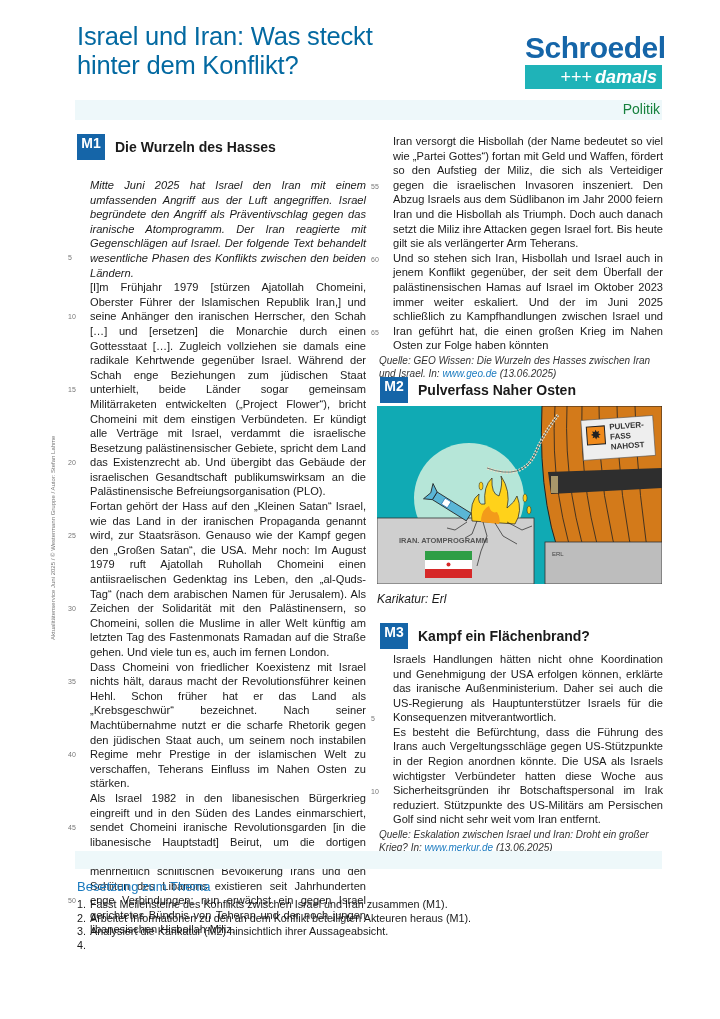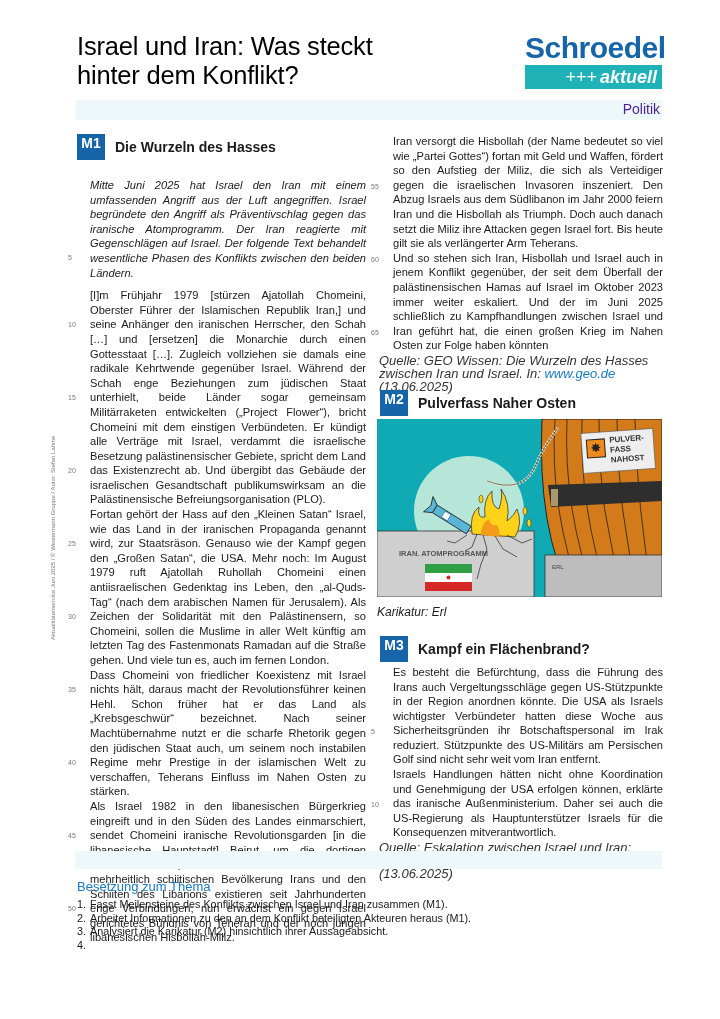--- a/index.html
+++ b/index.html
@@ -1,53 +1,53 @@
 <!DOCTYPE html>
 <html><head>
 <meta charset="utf-8">
 <style>
   * { box-sizing: border-box; margin: 0; padding: 0; }
   html, body { width: 720px; height: 1019px; background: #ffffff; overflow: hidden; }
   body { position: relative; font-family: "Liberation Sans", sans-serif; color: #1a1a1a; }
 
   .page-title {
-    position: absolute; left: 77px; top: 32px; width: 400px;
+    position: absolute; left: 77px; top: 22px; width: 400px;
     font-family: "Liberation Sans", sans-serif; font-size: 25.5px; line-height: 29px;
-    color: #000000; letter-spacing: -0.2px;
+    color: #0369a1; letter-spacing: -0.2px;
   }
   .logo { position: absolute; left: 525px; top: 22px; width: 137px; }
   .logo-name { font-size: 30px; line-height: 30px; color: #1565a8; font-weight: bold; letter-spacing: -0.5px; text-align: right; margin-top: 11px; }
   .logo-bar { background: #1fb3b8; color: #fff; height: 24px; margin-top: 2px; font-size: 18px; line-height: 24px; text-align: right; padding-right: 5px; font-style: italic; font-weight: bold; }
   .logo-bar .plus { font-style: normal; font-weight: normal; margin-right: 3px; }
 
   .band { position: absolute; left: 75px; width: 587px; background: #eef8fa; }
   .band-top { top: 100px; height: 20px; }
-  .band-top .subject { position: absolute; right: 2px; top: 1px; font-size: 14px; color: #4c1d95; }
+  .band-top .subject { position: absolute; right: 2px; top: 1px; font-size: 14px; color: #15803d; }
   .band-bottom { top: 851px; height: 18px; }
 
   .side-note {
     position: absolute; left: 50px; top: 640px; transform-origin: left top; transform: rotate(-90deg);
     font-size: 6px; color: #777; white-space: nowrap;
   }
 
   .col { position: absolute; }
   .col-left { left: 90px; top: 137px; width: 276px; }
   .col-right { left: 393px; top: 134px; width: 270px; }
 
   .m-head { display: flex; align-items: center; height: 20px; margin-left: -13px; }
   .m-badge { background: #1565a8; color: #fff; font-weight: bold; font-size: 14px; width: 28px; height: 26px; line-height: 19px; text-align: center; }
   .m-title { font-weight: bold; font-size: 14px; margin-left: 10px; color: #1a1a1a; }
 
   .txt { font-size: 11.1px; line-height: 14.6px; text-align: justify; position: relative; hyphens: none; }
   .txt p { margin: 0; }
   .intro { font-style: italic; margin-top: 21px; }
-  .body1 { margin-top: 8px; }
+  .body1 { }
   .lnum { position: absolute; font-size: 7px; color: #777; left: -22px; width: 14px; text-align: left; font-style: normal; }
 
-  .source { font-size: 13px; line-height: 13px; font-style: italic; color: #333; margin-left: -14px; margin-top: 1px; }
+  .source { font-size: 10px; line-height: 13px; font-style: italic; color: #333; margin-left: -14px; margin-top: 1px; }
   .source .link { color: #1a7abf; }
 
   .cartoon { margin-left: -16px; margin-top: 6px; width: 285px; height: 178px; display: block; }
   .caption { font-size: 12px; font-style: italic; margin-left: -16px; margin-top: 8px; }
 
   .tasks { position: absolute; left: 77px; top: 879px; width: 590px; }
   .tasks-title { font-size: 13px; color: #1a7abf; margin-bottom: 4px; }
   .tasks ol { list-style: none; }
   .tasks li { font-size: 10.8px; line-height: 13.6px; display: flex; }
   .tasks li .n { width: 13px; flex: none; }
@@ -56,21 +56,21 @@
 <body>
 
 <div class="page-title">
   <div>Israel und Iran: Was steckt</div>
   <div>hinter dem Konflikt?</div>
 </div>
 
 <div class="logo">
   <div class="logo-name">Schroedel</div>
   <div class="logo-bar">
-    <span class="plus">+++</span><span>aktuell</span>
+    <span class="plus">+++</span><span>damals</span>
   </div>
 </div>
 
 <div class="band band-top">
   <span class="subject">Politik</span>
 </div>
 
 <div class="side-note">Aktualitätenservice Juni 2025 / © Westermann Gruppe / Autor: Stefan Lahme</div>
 
 <div class="col col-left">
@@ -181,22 +181,22 @@
   </svg>
   <div class="caption">Karikatur: Erl</div>
 
   <div class="m-head" style="margin-top:20px">
     <span class="m-badge">M3</span>
     <span class="m-title">Kampf ein Flächenbrand?</span>
   </div>
   <div class="txt" style="margin-top:6px">
     <span class="lnum" style="top:60px">5</span>
     <span class="lnum" style="top:133px">10</span>
+    <p>Israels Handlungen hätten nicht ohne Koordination und Genehmigung der USA erfolgen können, erklärte das iranische Außenministerium. Daher sei auch die US-Regierung als Hauptunterstützer Israels für die Konsequenzen mitverantwortlich.</p>
     <p>Es besteht die Befürchtung, dass die Führung des Irans auch Vergeltungsschläge gegen US-Stützpunkte in der Region anordnen könnte. Die USA als Israels wichtigster Verbündeter hatten diese Woche aus Sicherheitsgründen ihr Botschaftspersonal im Irak reduziert. Stützpunkte des US-Militärs am Persischen Golf sind nicht sehr weit vom Iran entfernt.</p>
-    <p>Israels Handlungen hätten nicht ohne Koordination und Genehmigung der USA erfolgen können, erklärte das iranische Außenministerium. Daher sei auch die US-Regierung als Hauptunterstützer Israels für die Konsequenzen mitverantwortlich.</p>
   </div>
   <div class="source">
     <span>Quelle: Eskalation zwischen Israel und Iran: Droht ein großer Krieg? In: </span><span class="link">www.merkur.de</span><span> (13.06.2025)</span>
   </div>
 </div>
 
 <div class="band band-bottom"></div>
 
 <div class="tasks">
   <div class="tasks-title">Besetzung zum Thema</div>

